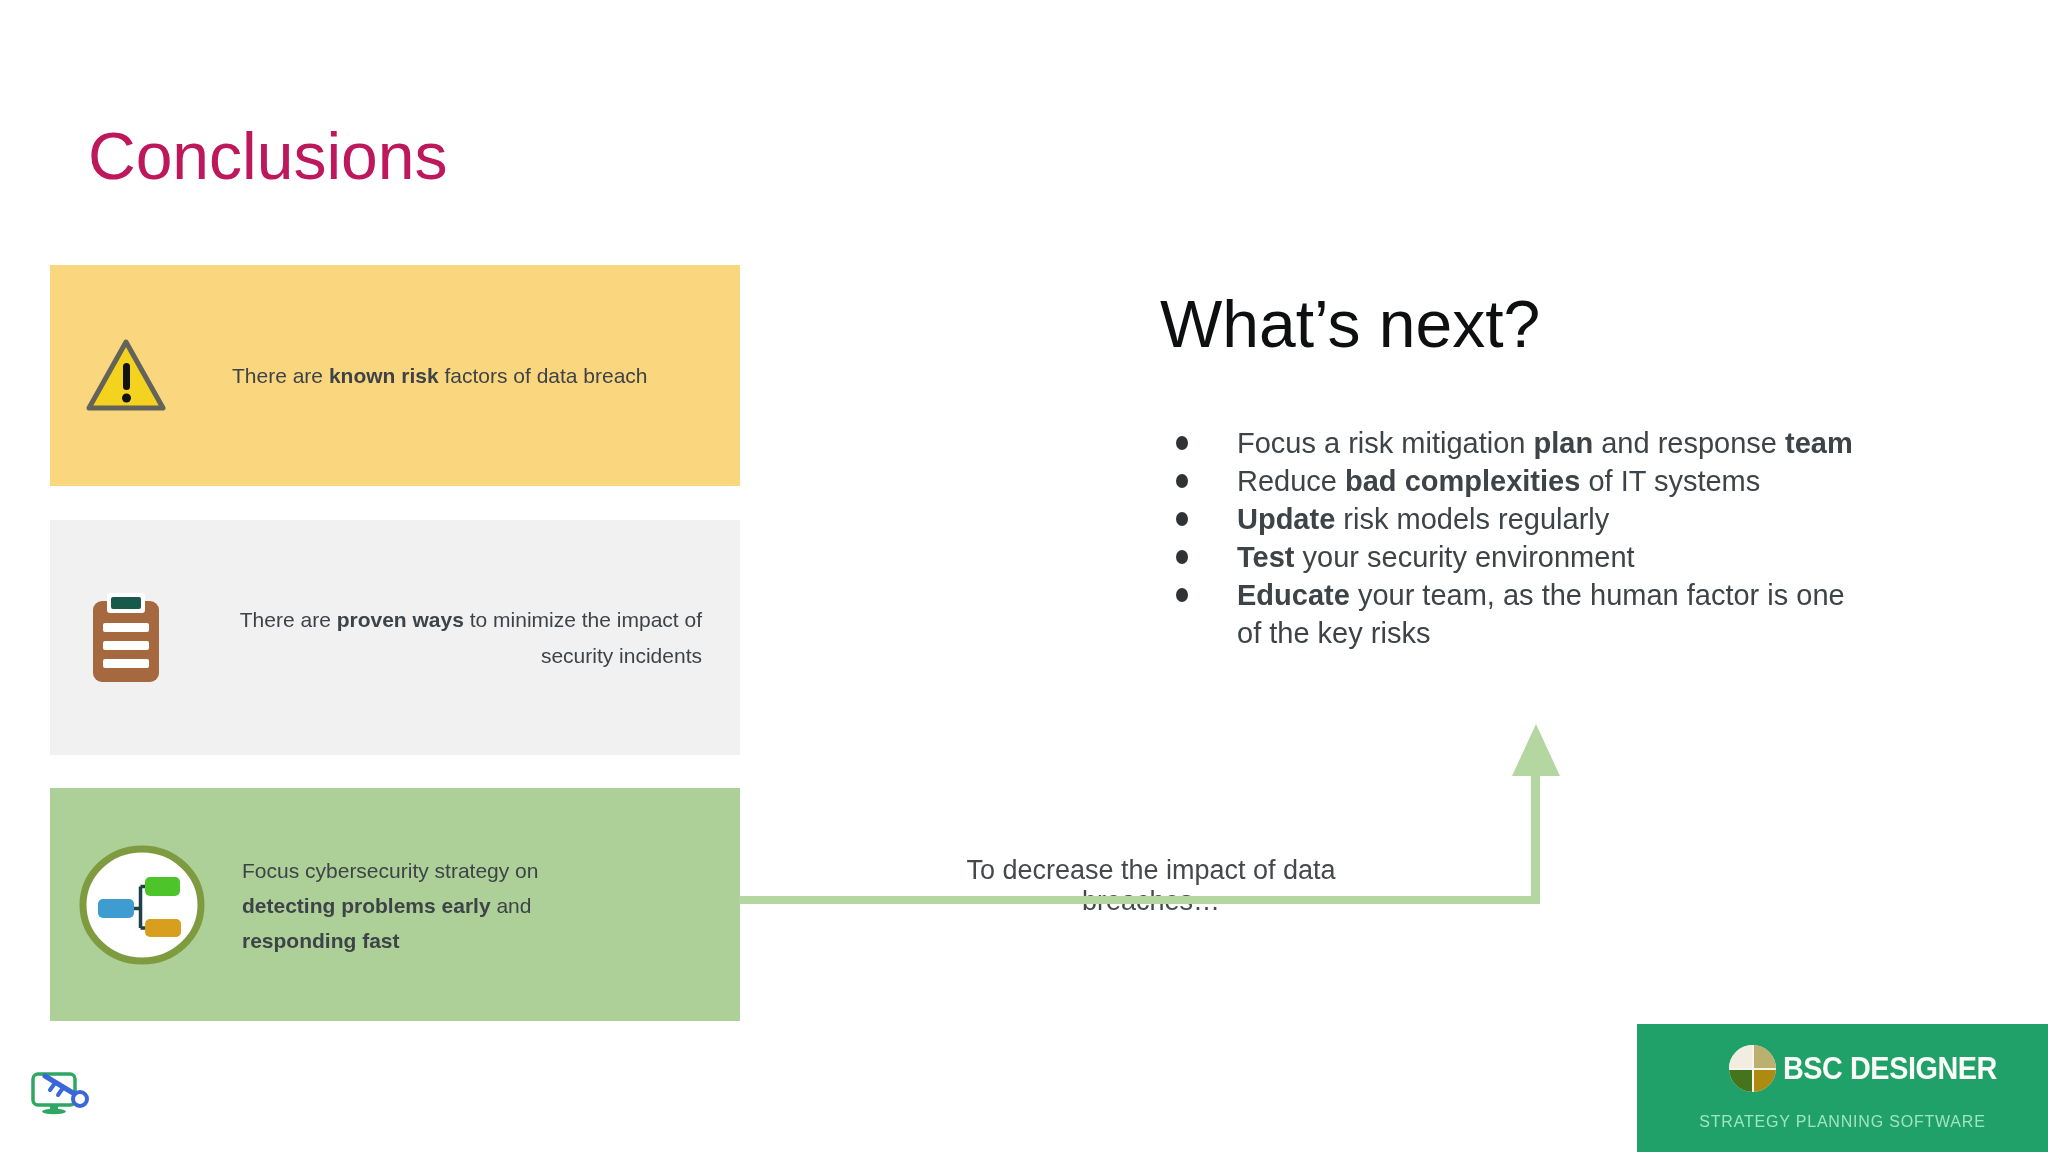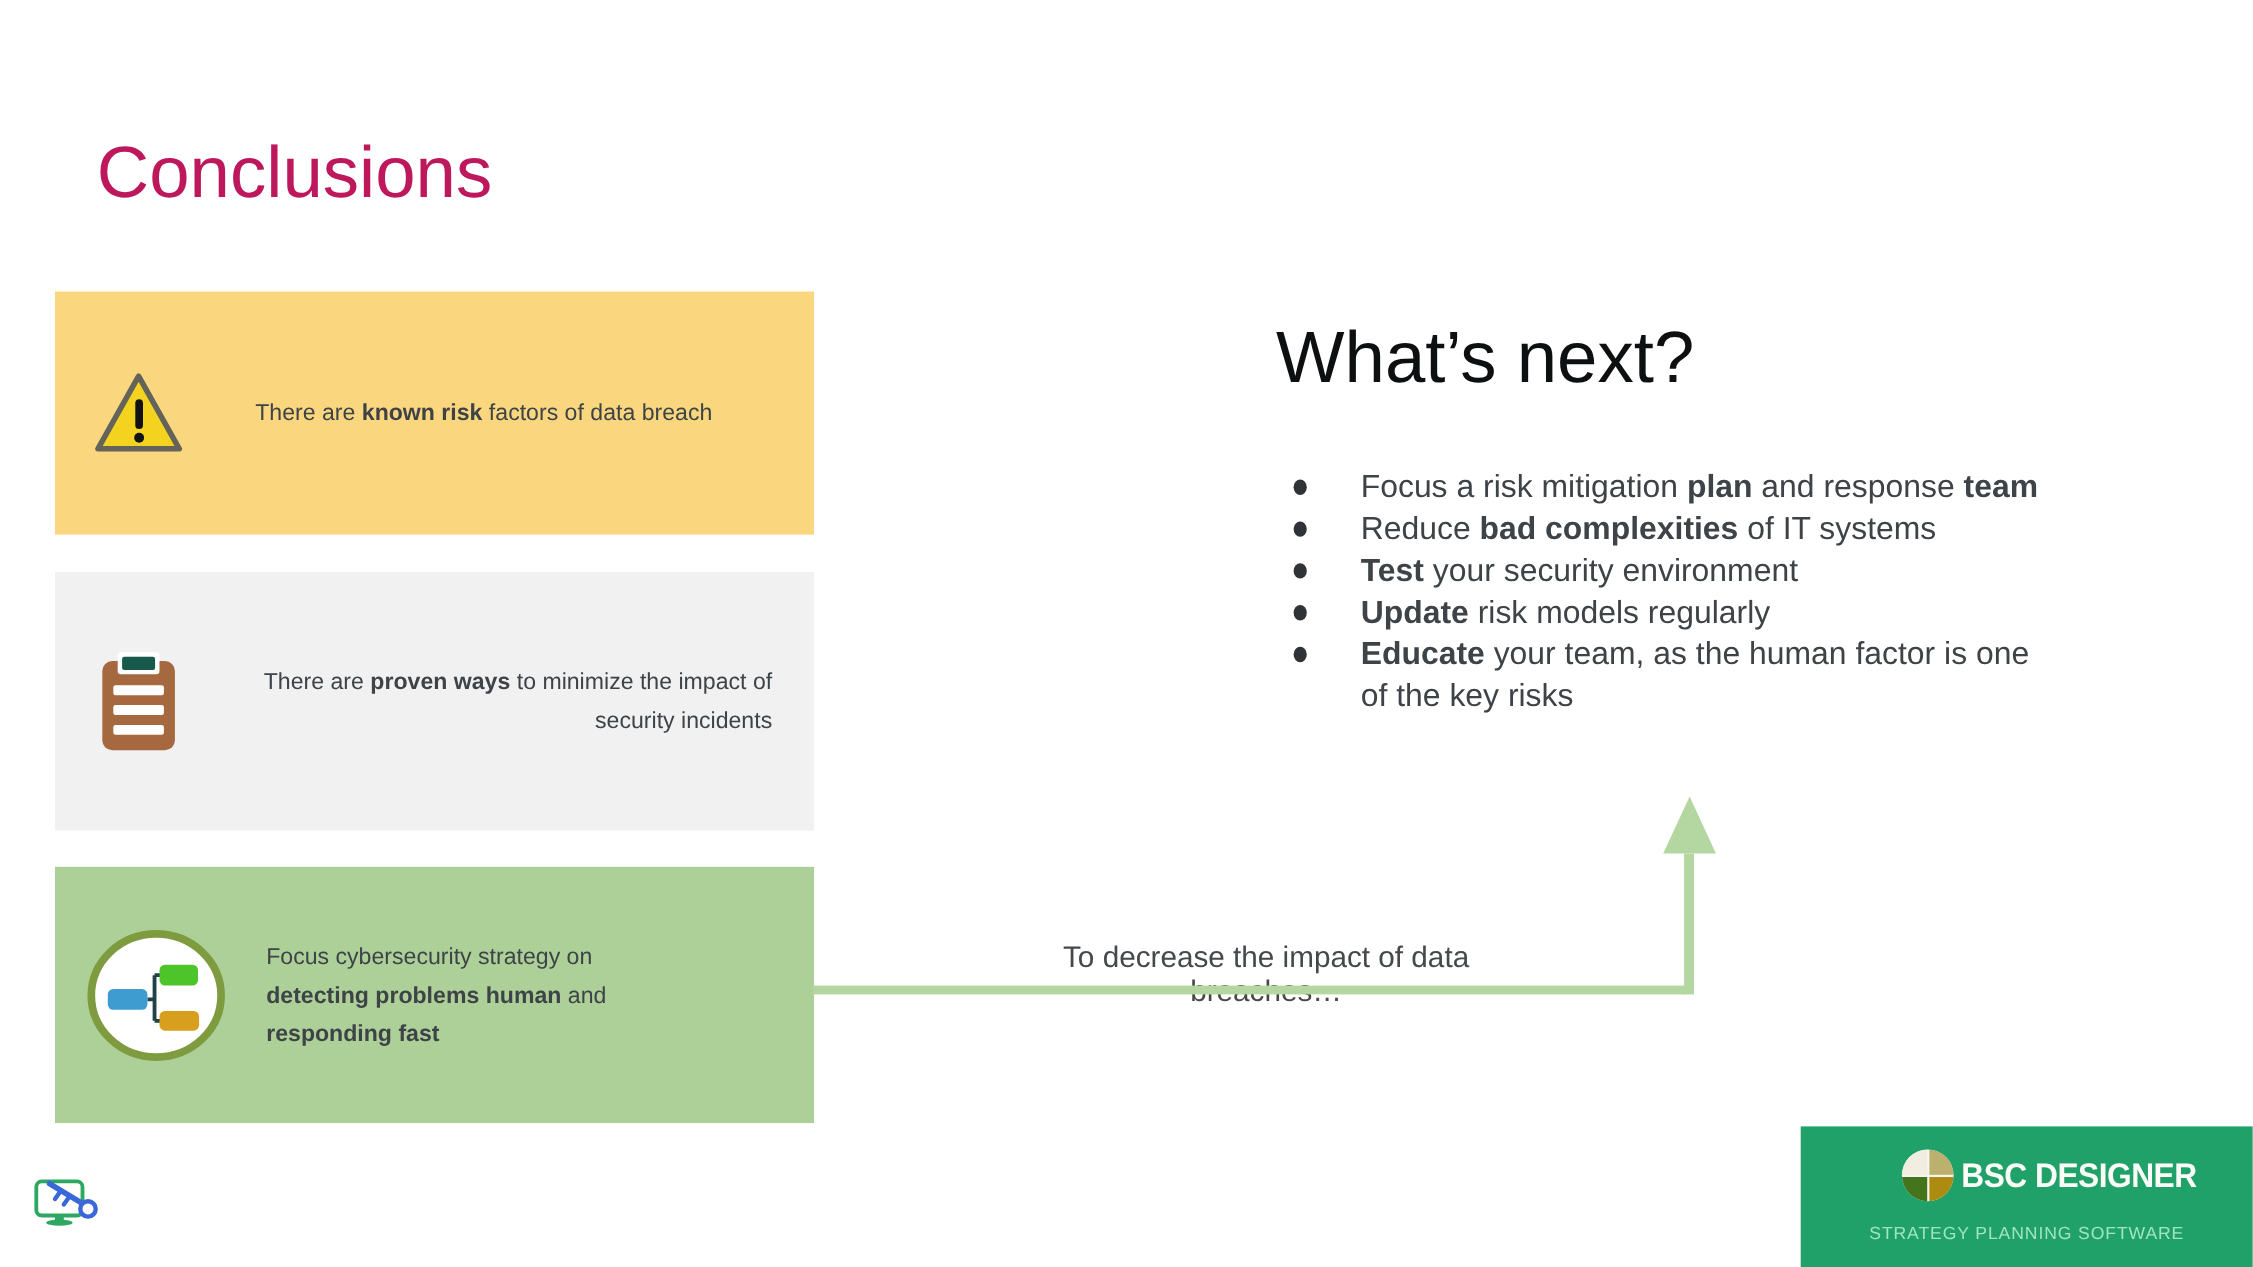--- a/index.html
+++ b/index.html
@@ -89,30 +89,30 @@
   <div class="box box-green">
     <div class="icon-wrap">
       <svg width="128" height="122" viewBox="0 0 128 122">
         <ellipse cx="64" cy="61" rx="59" ry="56" fill="#FFFFFF" stroke="#7E9C3F" stroke-width="7"></ellipse>
         <path d="M56 64.5 H62.5 M62.5 42.5 V84 M62.5 42.5 H68 M62.5 84 H68" fill="none" stroke="#1E4247" stroke-width="3.5"></path>
         <rect x="20" y="55" width="36" height="19" rx="5" fill="#3E9CD0"></rect>
         <rect x="67" y="33" width="35" height="19" rx="5" fill="#4CC42A"></rect>
         <rect x="67" y="75" width="36" height="18" rx="5" fill="#D89E1E"></rect>
       </svg>
     </div>
-    <div class="box-text"><span>Focus cybersecurity strategy on </span><span class="b">detecting problems human</span><span> and </span><span class="b">responding fast</span></div>
+    <div class="box-text"><span>Focus cybersecurity strategy on </span><span class="b">detecting problems early</span><span> and </span><span class="b">responding fast</span></div>
   </div>
 
   <h2 class="whats-next">What’s next?</h2>
 
   <ul class="bullets">
     <li><span class="dot"></span><span><span>Focus a risk mitigation </span><span class="b">plan</span><span> and response </span><span class="b">team</span></span></li>
     <li><span class="dot"></span><span><span>Reduce </span><span class="b">bad complexities</span><span> of IT systems</span></span></li>
+    <li><span class="dot"></span><span><span class="b">Update</span><span> risk models regularly</span></span></li>
     <li><span class="dot"></span><span><span class="b">Test</span><span> your security environment</span></span></li>
-    <li><span class="dot"></span><span><span class="b">Update</span><span> risk models regularly</span></span></li>
     <li><span class="dot"></span><span><span class="b">Educate</span><span> your team, as the human factor is one of the key risks</span></span></li>
   </ul>
 
   <div class="caption">To decrease the impact of data breaches…</div>
   <div class="arrow-h"></div>
   <div class="arrow-v"></div>
   <div class="arrow-head"></div>
 
   <div class="banner">
     <div class="logo">

